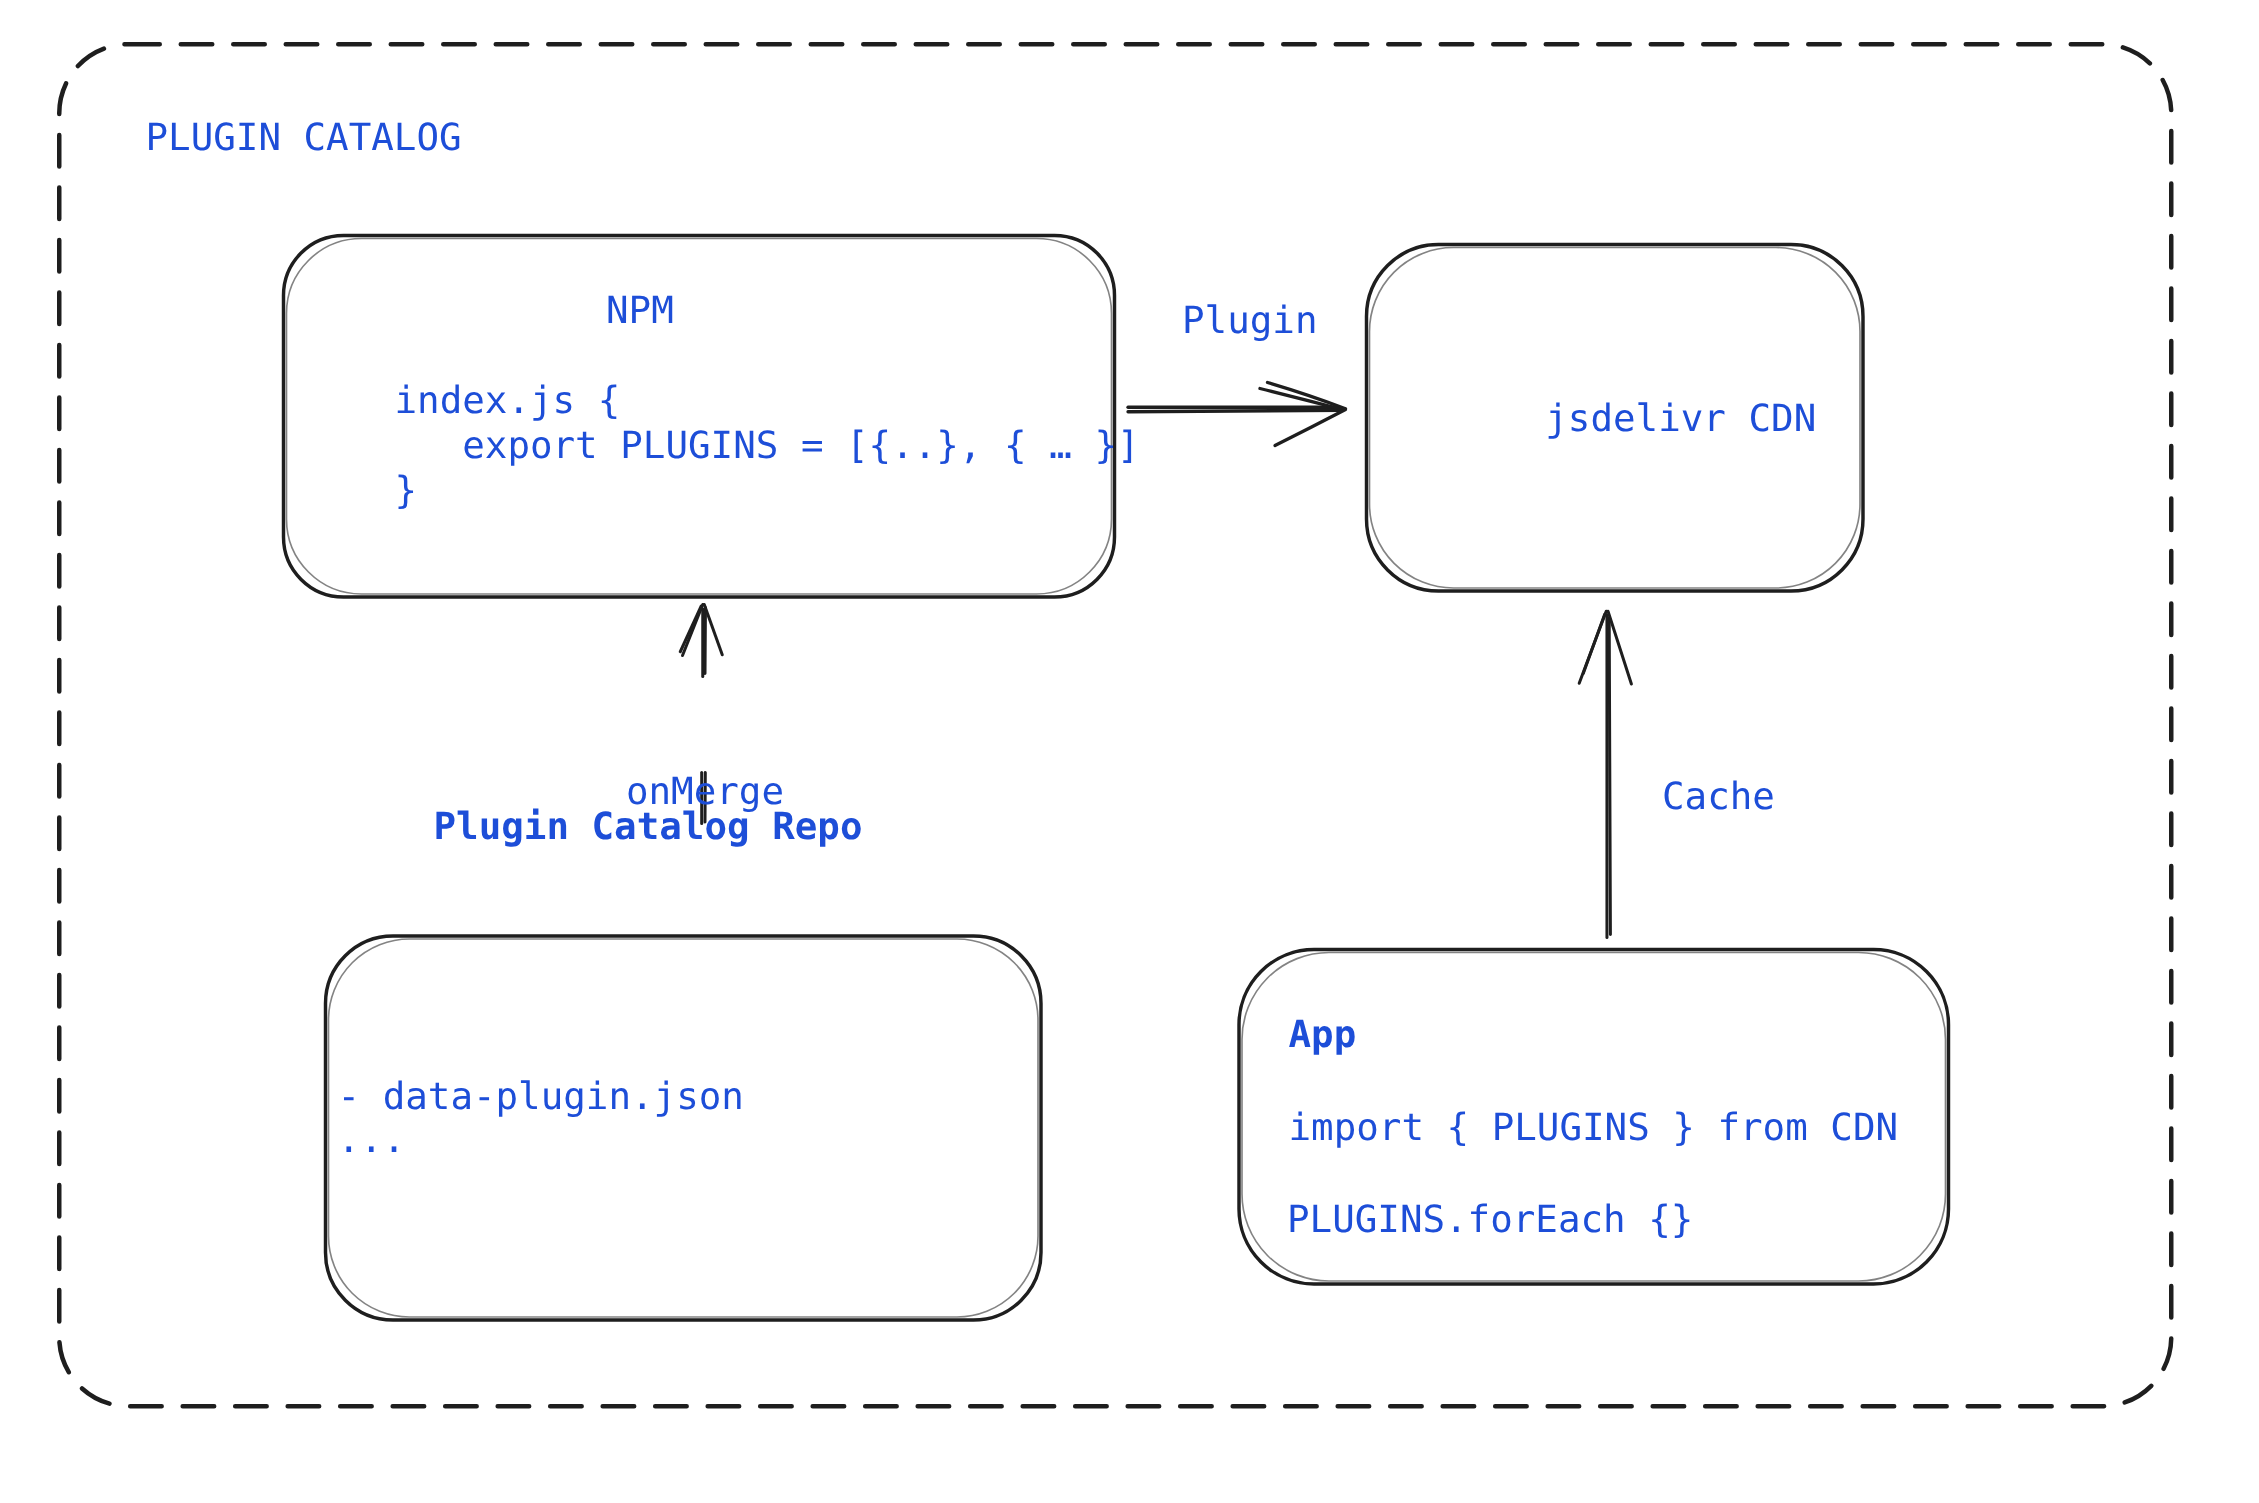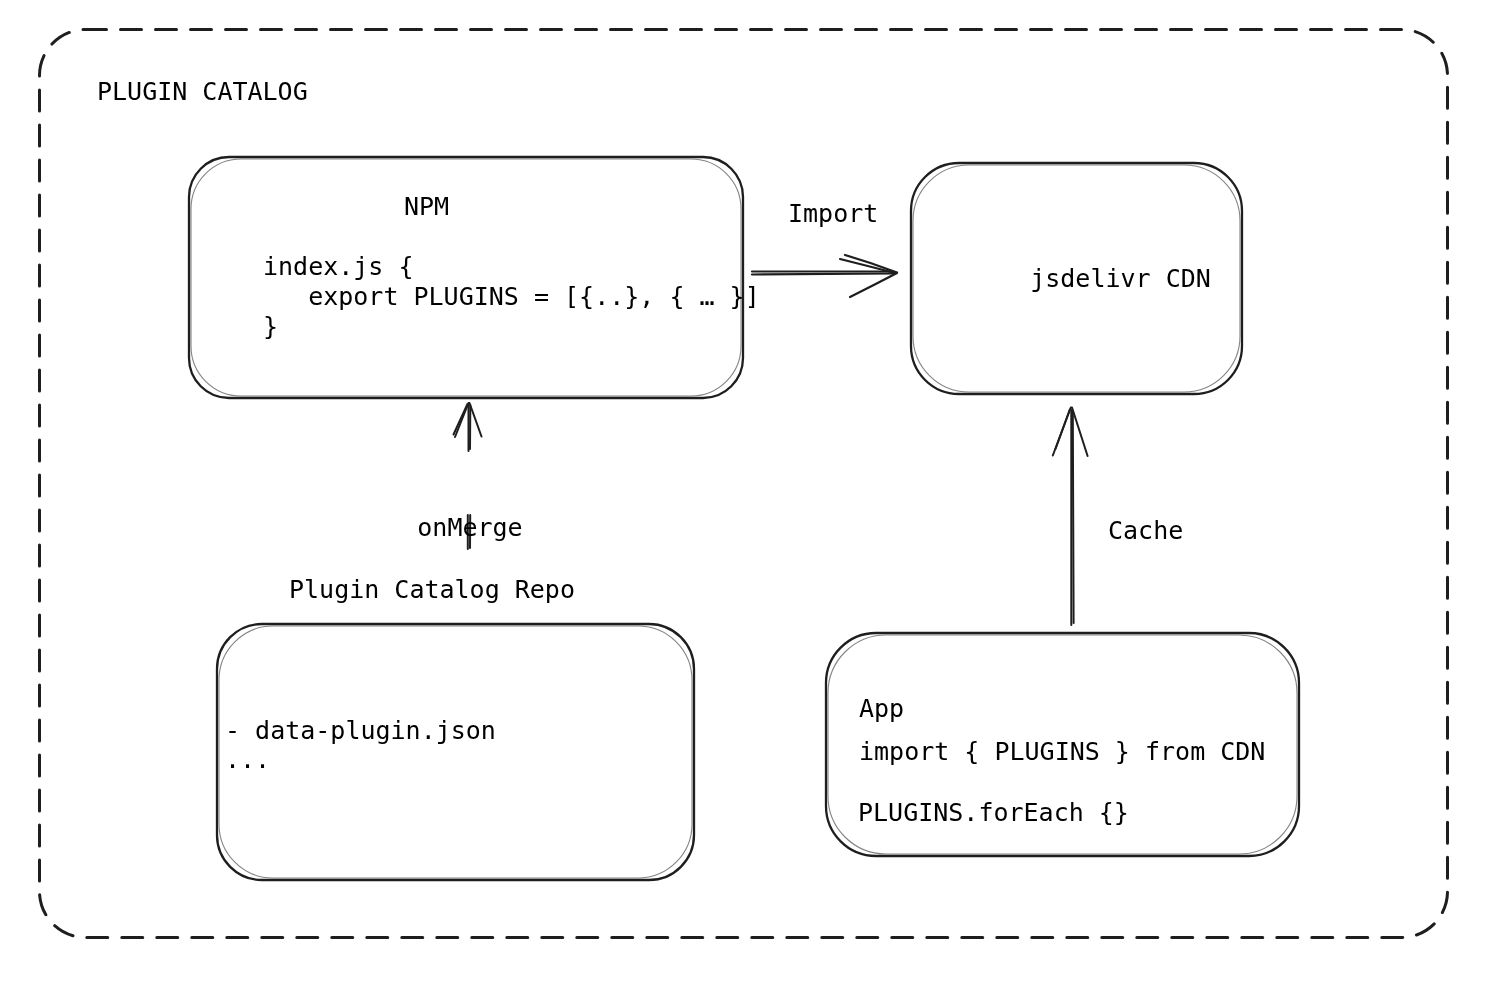--- a/index.html
+++ b/index.html
@@ -21,21 +21,21 @@
     left: 0;
     top: 0;
     width: 1506px;
     height: 1002px;
   }
   .txt {
     position: absolute;
     font-size: 25px;
     line-height: 30px;
     white-space: pre;
-    color: #000000;
+    color: #1d4ed8;
   }
   .node {
     position: absolute;
   }
   .node .txt {
     position: absolute;
   }
   .center-flex {
     display: flex;
     align-items: center;
@@ -117,36 +117,36 @@
       <div class="txt" style="position:relative;">index.js {</div>
       <div class="txt" style="position:relative;">   export PLUGINS = [{..}, { … }]</div>
       <div class="txt" style="position:relative;">}</div>
     </div>
   </div>
 
   <div class="node center-flex" style="left:911px; top:163px; width:331px; height:231px;">
     <div class="txt" style="position:static;">jsdelivr CDN</div>
   </div>
 
-  <div class="txt" style="left:788px; top:199px;">Import</div>
+  <div class="txt" style="left:788px; top:199px;">Plugin</div>
 
   <div class="txt label-2line" style="left:330px; top:448px; width:280px;">
     <div>onMerge</div>
   </div>
 
-  <div class="txt" style="left:289px; top:575px;">Plugin Catalog Repo</div>
+  <div class="txt" style="left:289px; top:536px;font-weight:bold;">Plugin Catalog Repo</div>
 
   <div class="node" style="left:217px; top:624px; width:574px; height:256px;">
     <div class="files-block" style="position:absolute; left:8px; top:92px; line-height:29px;">
       <div class="txt" style="position:relative; line-height:29px;">- data-plugin.json</div>
       <div class="txt" style="position:relative; line-height:29px;">...</div>
     </div>
   </div>
 
   <div class="txt" style="left:1108px; top:516px;">Cache</div>
 
   <div class="node" style="left:826px; top:633px; width:473px; height:223px;">
-    <div class="txt" style="left:33px; top:61px;">App</div>
+    <div class="txt" style="left:33px; top:42px;font-weight:bold;">App</div>
     <div class="txt" style="left:33px; top:104px;">import { PLUGINS } from CDN</div>
     <div class="txt" style="left:32px; top:165px;">PLUGINS.forEach {}</div>
   </div>
 
 </div>
 
 </body></html>

